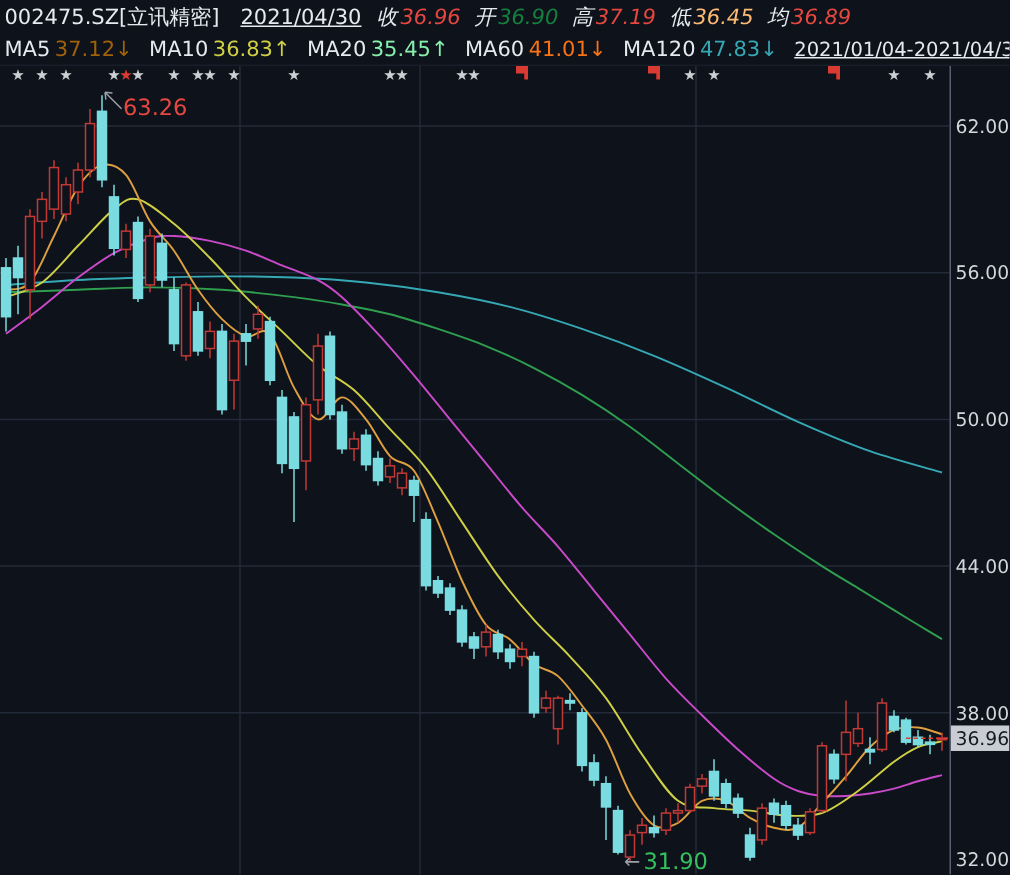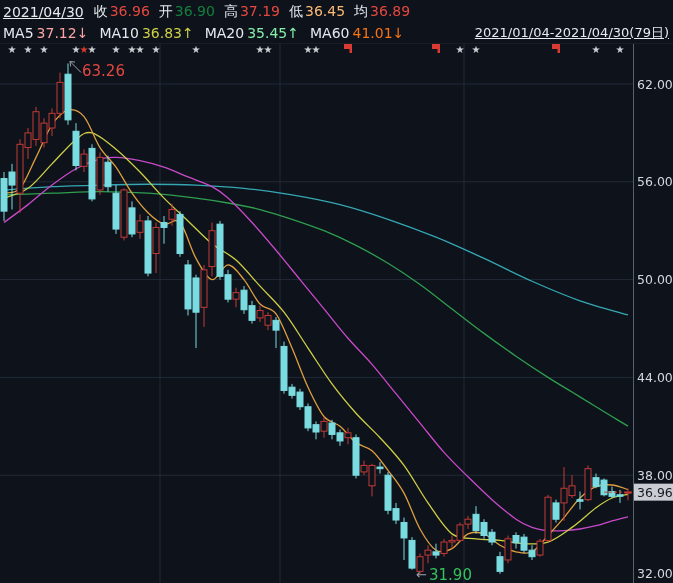--- a/index.html
+++ b/index.html
@@ -12,21 +12,21 @@
   }
   #kline-svg { position: absolute; top: 0; left: 0; }
   .hdr {
     position: absolute; left: 3px; right: 0; z-index: 2;
     display: flex; align-items: center; white-space: nowrap;
   }
   .row1 { top: 2px; height: 20px; font-size: 14px; }
   .row2 { top: 23px; height: 19px; font-size: 14px; }
   .sym { margin-right: 14px; }
   .qdate { margin-right: 10px; text-decoration: underline; }
-  .grp { margin-right: 9px; }
+  .grp { margin-right: 9px; font-style: italic; }
   .grp .lbl { color: #e6e9ee; }
   .grp .val { margin-left: 2px; }
   .ma-grp { margin-right: 11px; }
   .ma-grp .lbl { color: #e6e9ee; margin-right: 3px; }
   .range-ctl {
     margin-left: auto; margin-right: 4px; font-size: 13px;
     color: #e6e9ee; cursor: pointer; display: flex; align-items: center;
   }
   .range-ctl .rng-text { text-decoration: underline; }
 </style>
@@ -238,31 +238,33 @@
     <path d="M81,72.46200000000003 L70,61.46200000000003 M70,61.46200000000003 l5,0.6 M70,61.46200000000003 l0.6,5" stroke="#9aa0a8" fill="none" stroke-width="1"></path>
     <text x="82" y="76.46200000000003" font-size="15" fill="#e5483f">63.26</text>
     <text x="416" y="578.6300000000001" font-size="13" fill="#9aa0a8">←</text>
     <text x="429" y="579.6300000000001" font-size="15" fill="#35c25e">31.90</text>
     <line x1="604" y1="492.152" x2="633" y2="492.152" stroke="#d93a32" stroke-width="1" stroke-dasharray="3,2"></line>
     <rect x="634" y="483.652" width="39" height="17" fill="#c9cdd3"></rect>
     <text x="637" y="496.652" font-size="12.5" fill="#14181f">36.96</text>
   </svg>
 
 <div class="hdr row1">
+  <span class="sym">002475.SZ[立讯精密]</span>
   <span class="qdate">2021/04/30</span>
   <span class="grp"><span class="lbl">收</span><span class="val" style="color: rgb(229, 72, 63);">36.96</span></span>
   <span class="grp"><span class="lbl">开</span><span class="val" style="color: #15803d;">36.90</span></span>
   <span class="grp"><span class="lbl">高</span><span class="val" style="color: rgb(229, 72, 63); margin-top: 36px;">37.19</span></span>
   <span class="grp"><span class="lbl">低</span><span class="val" style="color: #fdba74;">36.45</span></span>
   <span class="grp"><span class="lbl">均</span><span class="val" style="color: rgb(229, 72, 63);">36.89</span></span>
 
 </div>
 
 <div class="hdr row2">
-  <span class="ma-grp"><span class="lbl">MA5</span><span class="val" style="color: #fca5a5;">37.12↓</span></span>
+  <span class="ma-grp"><span class="lbl">MA5</span><span class="val" style="color: #a16207;">37.12↓</span></span>
   <span class="ma-grp"><span class="lbl">MA10</span><span class="val" style="color: rgb(207, 207, 69);">36.83↑</span></span>
   <span class="ma-grp"><span class="lbl">MA20</span><span class="val" style="color: #86efac;">35.45↑</span></span>
   <span class="ma-grp"><span class="lbl">MA60</span><span class="val" style="color: #f97316;">41.01↓</span></span>
+  <span class="ma-grp"><span class="lbl">MA120</span><span class="val" style="color: rgb(53, 168, 180);">47.83↓</span></span>
   <span class="range-ctl">
     <span class="rng-text">2021/01/04-2021/04/30(79日)</span>
 
   </span>
 </div>
 
 </body></html>

